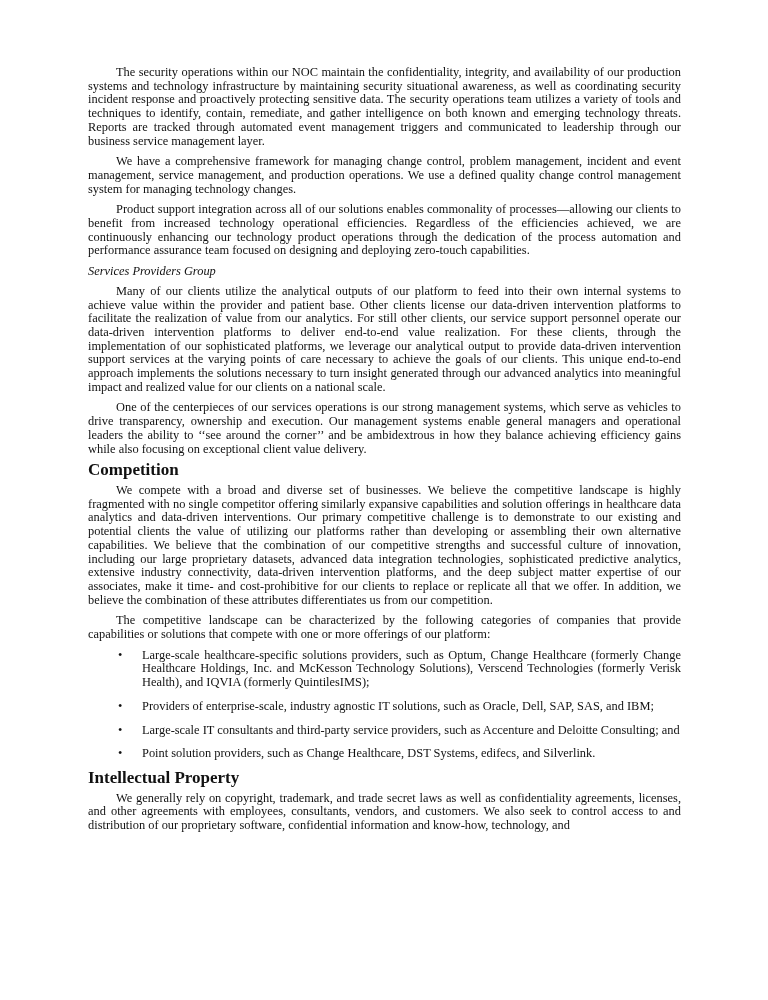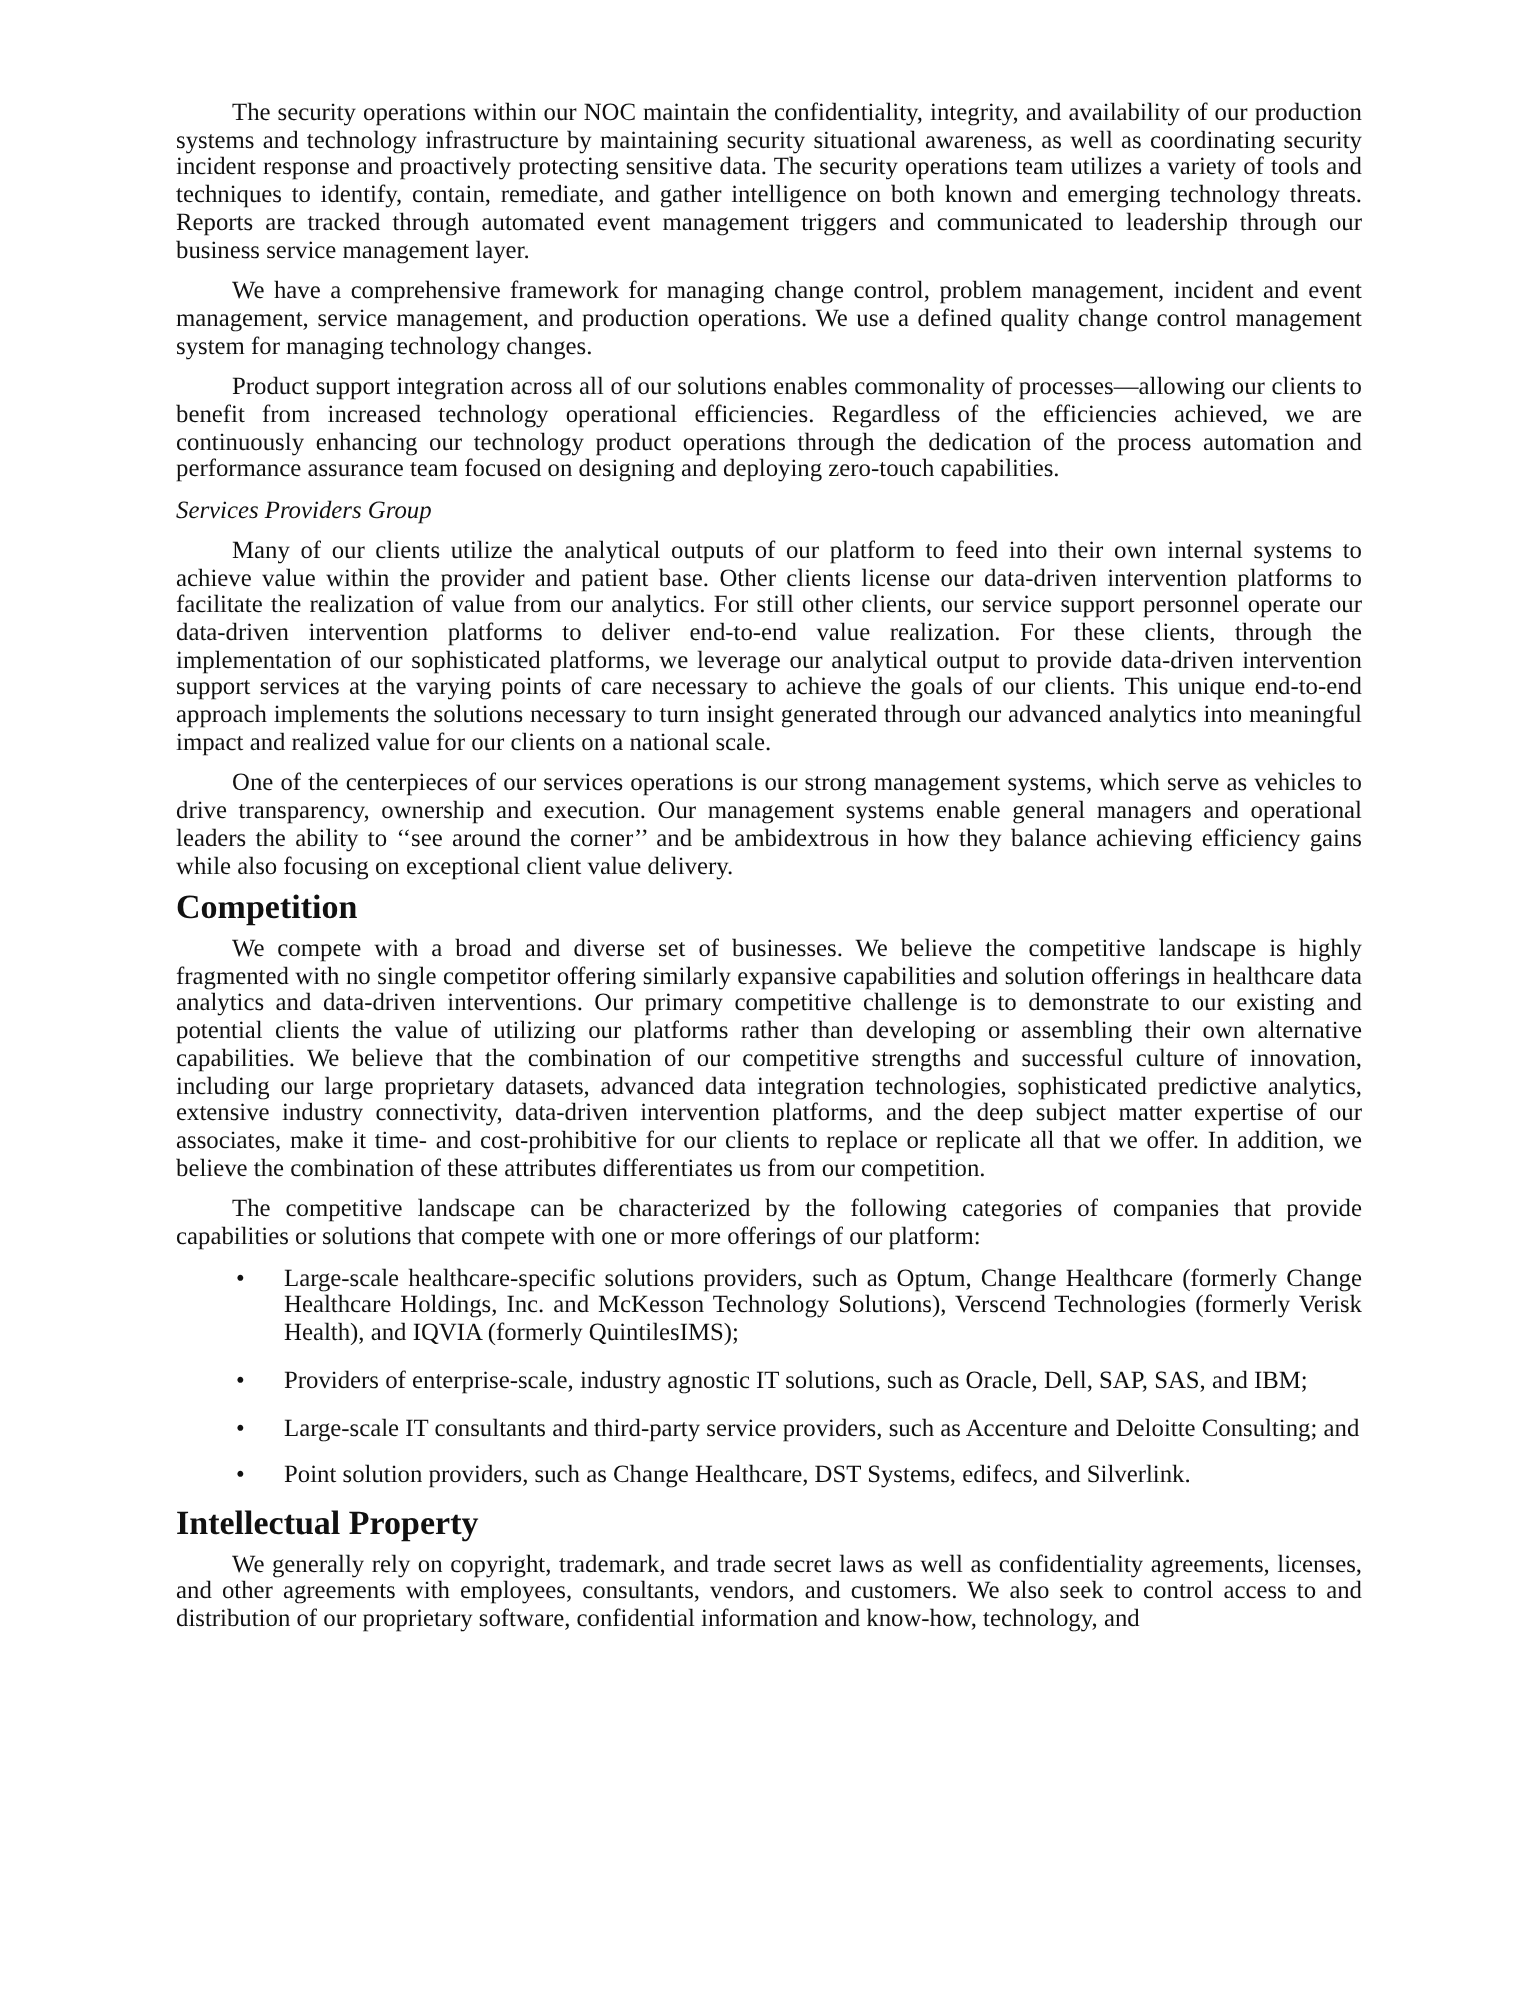--- a/index.html
+++ b/index.html
@@ -4,21 +4,21 @@
 <style>
   html, body {
     margin: 0;
     padding: 0;
     background: #ffffff;
   }
   .page {
     position: relative;
     width: 768px;
     height: 856px;
-    margin: 0 auto;
+    margin: 16px auto;
     background: #ffffff;
     box-sizing: border-box;
     font-family: "Liberation Serif", "DejaVu Serif", serif;
     color: #111111;
     overflow: hidden;
   }
   .content {
     position: absolute;
     top: 50px;
     left: 88px;

